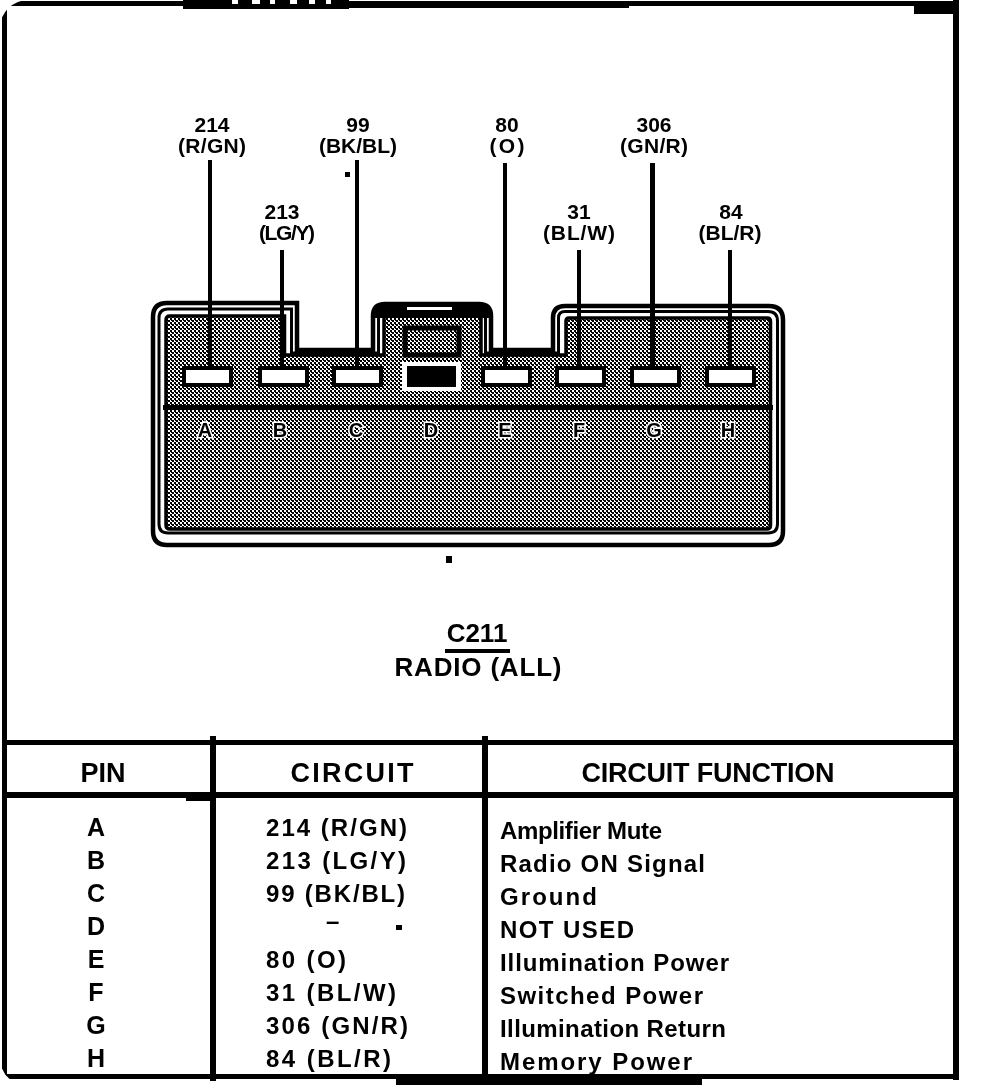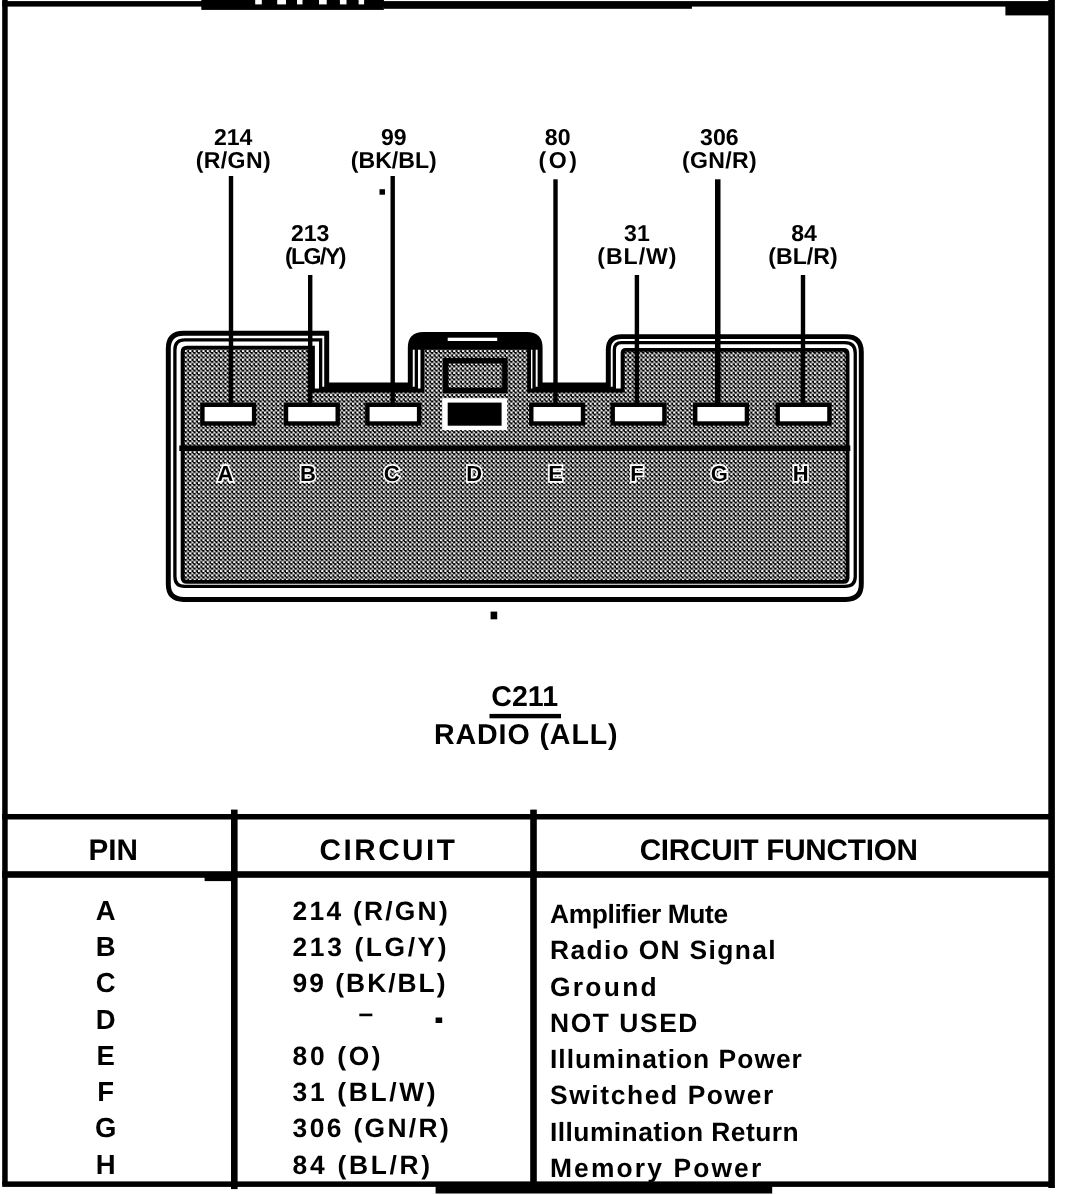--- a/index.html
+++ b/index.html
@@ -1,16 +1,16 @@
 <!DOCTYPE html>
 <html><head>
 <meta charset="utf-8">
 <style>
   html,body{margin:0;padding:0;background:#fff;}
-  #page{position:relative;width:992px;height:1086px;background:#fff;overflow:hidden;}
+  #page{position:relative;width:992px;height:1086px;background:#fff;overflow:hidden;border-radius:28px;}
   svg text{font-family:"Liberation Sans",sans-serif;font-weight:bold;fill:#000;}
 </style>
 </head>
 <body>
 
 <div id="page">
 <svg width="992" height="1086" viewBox="0 0 992 1086">
 <defs>
 <pattern id="st" width="4" height="4" patternUnits="userSpaceOnUse">
 <rect x="0" y="0" width="4" height="4" fill="#fff"></rect>

